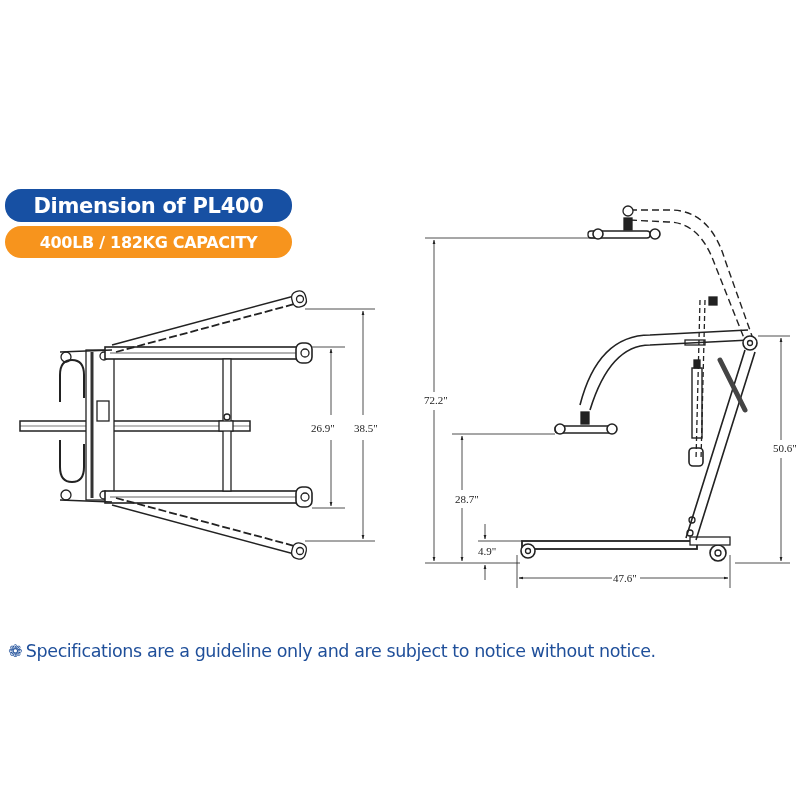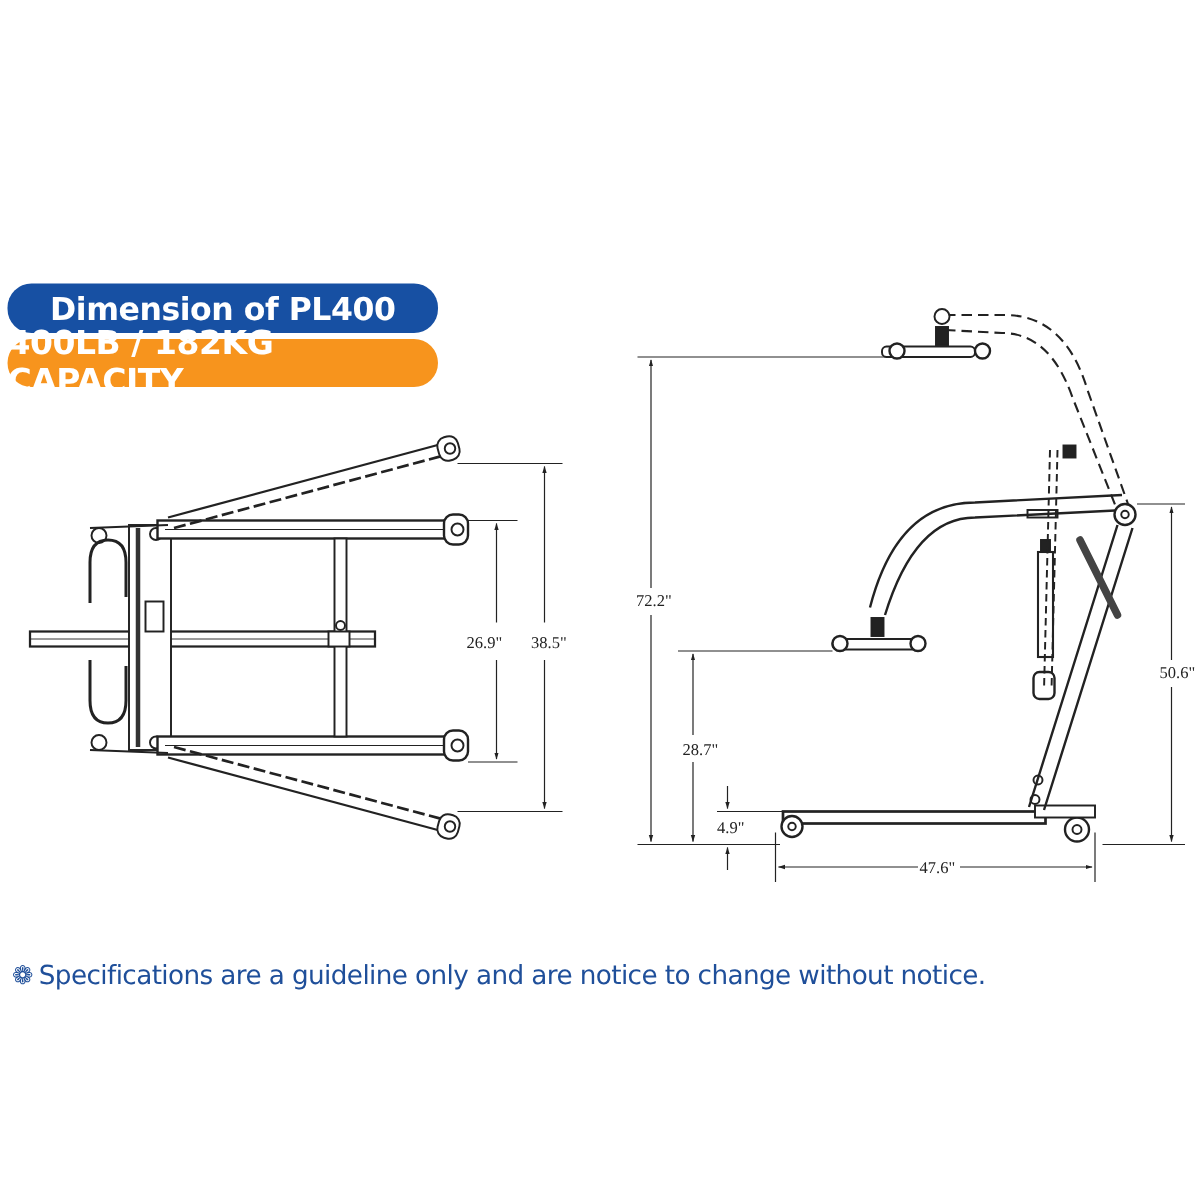--- a/index.html
+++ b/index.html
@@ -6,21 +6,21 @@
     body { width: 800px; height: 800px; position: relative; overflow: hidden; font-family: "DejaVu Sans", sans-serif; }
     .banner {
       position: absolute; left: 5px; width: 287px; height: 33px;
       border-radius: 16px; color: #fff; font-weight: bold;
       font-family: "DejaVu Sans", sans-serif;
       display: flex; align-items: center; justify-content: center;
       letter-spacing: -0.3px;
       margin-top: 46px;
     }
     .banner-blue { top: 143px; background: #1750a3; font-size: 21px; }
-    .banner-orange { top: 180px; height: 32px; background: #f7941d; font-size: 22px; justify-content: flex-end; }
+    .banner-orange { top: 180px; height: 32px; background: #f7941d; font-size: 16px; }
     .diagram { position: absolute; left: 0; top: 0; width: 800px; height: 800px; }
     .dim-label { font-family: "Liberation Serif", serif; font-size: 11px; fill: #222; }
     .footnote {
       position: absolute; left: 8px; top: 641px; font-size: 17.5px; color: #1f4f9a;
       font-family: "DejaVu Sans", sans-serif; white-space: nowrap; letter-spacing: -0.4px;
       display: flex; align-items: center;
     }
     .footnote .ico { font-size: 17px; margin-right: 4px; }
   </style>
 </head>
@@ -166,14 +166,14 @@
   </g>
   <text class="dim-label" x="424" y="404">72.2"</text>
   <text class="dim-label" x="455" y="503">28.7"</text>
   <text class="dim-label" x="478" y="555">4.9"</text>
   <text class="dim-label" x="773" y="452">50.6"</text>
   <text class="dim-label" x="613" y="582">47.6"</text>
 </svg>
 
 <div class="footnote">
   <span class="ico">❁</span>
-  <span>Specifications are a guideline only and are notice to change without notice.</span>
+  <span>Specifications are a guideline only and are subject to notice without notice.</span>
 </div>
 
 </body></html>

